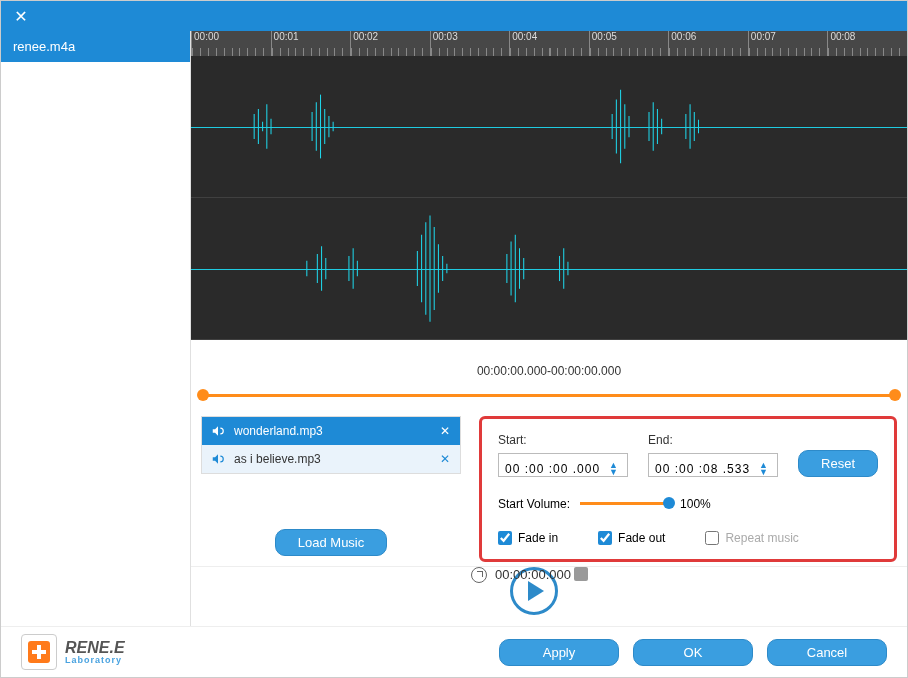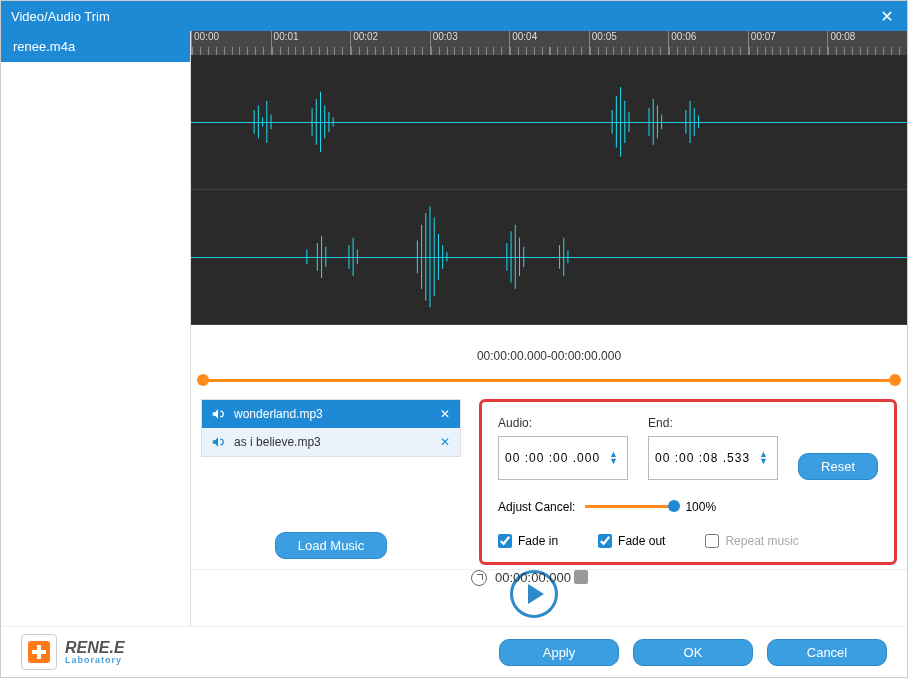--- a/index.html
+++ b/index.html
@@ -33,21 +33,21 @@
 .music-row.inactive { background: #eaf3fb; color: #333; }
 .music-row .speaker { width: 16px; height: 16px; display: flex; align-items: center; justify-content: center; }
 .music-row .name { flex: 1; }
 .music-row .x { width: 14px; text-align: center; cursor: pointer; }
 .load-music-wrap { display: flex; justify-content: center; margin-top: auto; padding-bottom: 6px; padding-top: 12px; }
 .btn { background: #3a9ee0; color: #fff; border: 1px solid #2d8ac9; padding: 5px 22px; font-size: 13px; cursor: pointer; border-radius: 10px; }
 .settings { flex: 1; border: 3px solid #e03a3a; border-radius: 6px; padding: 14px 16px; display: flex; flex-direction: column; gap: 20px; }
 .row1 { display: flex; align-items: flex-end; gap: 20px; }
 .field { display: flex; flex-direction: column; gap: 6px; }
 .field label { font-size: 12px; color: #333; }
-.timebox { display: flex; align-items: center; border: 1px solid #bbb; height: 44px; padding: 0 6px; font-size: 12px; background: #fff; min-width: 130px; }
+.timebox { display: flex; align-items: flex-end; border: 1px solid #bbb; height: 24px; padding: 0 6px; font-size: 12px; background: #fff; min-width: 130px; }
 .timebox .val { flex: 1; letter-spacing: 1px; }
 .spinner { width: 12px; display: flex; flex-direction: column; color: #1e8ad6; line-height: 7px; cursor: pointer; }
 .spinner span { font-size: 9px; }
 .reset-wrap { margin-left: auto; }
 .vol-row { display: flex; align-items: center; gap: 10px; font-size: 12px; }
 .vol-track { flex: 0 0 90px; height: 3px; background: #ff8c1a; position: relative; }
 .vol-thumb { position: absolute; right: -5px; top: -5px; width: 12px; height: 12px; background: #1e8ad6; border-radius: 50%; }
 .check-row { display: flex; gap: 40px; font-size: 12px; align-items: center; }
 .chk { display: flex; align-items: center; gap: 6px; cursor: pointer; }
 .chk input { accent-color: #1e8ad6; width: 14px; height: 14px; }
@@ -70,21 +70,20 @@
 .logo-text .sub { font-size: 9px; color: #4aa3e0; display: block; font-style: normal; letter-spacing: 1px; }
 .footer-spacer { flex: 1; }
 .footer .btn { min-width: 120px; text-align: center; }
 </style>
 </head>
 <body>
 
 <div class="window">
 
   <div class="titlebar">
-    <span class="title">Video/Audio Trim</span>
     <span class="close">✕</span>
   </div>
 
   <div class="body">
 
     <div class="sidebar">
       <div class="sidebar-item">renee.m4a</div>
     </div>
 
     <div class="main">
@@ -199,21 +198,21 @@
             </div>
           </div>
           <div class="load-music-wrap">
             <button class="btn">Load Music</button>
           </div>
         </div>
 
         <div class="settings">
           <div class="row1">
             <div class="field">
-              <label>Audio:</label>
+              <label>Start:</label>
               <div class="timebox">
                 <span class="val">00 :00 :00 .000</span>
                 <div class="spinner">
                     <span>▲</span>
                     <span>▼</span>
                   </div>
               </div>
             </div>
             <div class="field">
               <label>End:</label>
@@ -224,21 +223,21 @@
                     <span>▼</span>
                   </div>
               </div>
             </div>
             <div class="reset-wrap">
               <button class="btn">Reset</button>
             </div>
           </div>
 
           <div class="vol-row">
-            <span>Adjust Cancel:</span>
+            <span>Start Volume:</span>
             <div class="vol-track">
               <div class="vol-thumb"></div>
             </div>
             <span>100%</span>
           </div>
 
           <div class="check-row">
             <label class="chk">
               <input type="checkbox" id="cb-fadein" checked="" style="">
               <span>Fade in</span>

